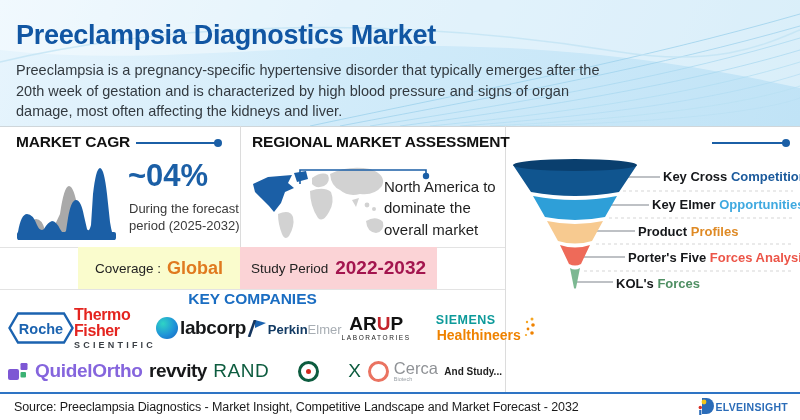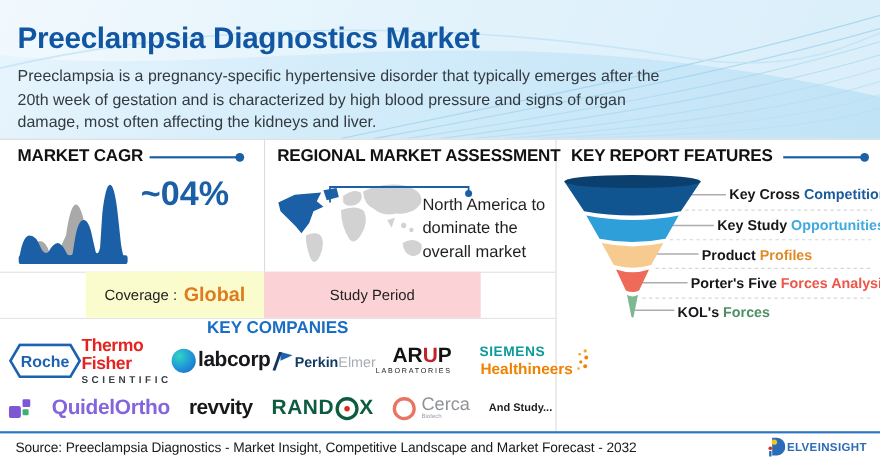--- a/index.html
+++ b/index.html
@@ -73,33 +73,33 @@
   .thermo-1{font-size:16px;font-weight:bold;color:#e4241f;letter-spacing:-0.4px;}
   .thermo-2{font-size:9px;font-weight:bold;color:#3a3f45;letter-spacing:3.2px;margin-top:2px;}
   .labcorp{gap:2px;}
   .labcorp-dot{width:22px;height:22px;border-radius:50%;
                background:radial-gradient(circle at 32% 30%,#2fd4c5 0%,#1f93d8 55%,#1560c0 100%);}
   .labcorp-text{font-size:19px;font-weight:bold;color:#16181a;letter-spacing:-0.4px;}
   .perkin{display:flex;flex-direction:row;align-items:center;line-height:1;}
   .perkin-text{margin-top:2px;font-size:13px;}
   .perkin-b{font-weight:bold;color:#123a63;}
   .perkin-l{color:#a7adb3;}
-  .arup{display:flex;flex-direction:column;align-items:flex-end;line-height:1;}
+  .arup{display:flex;flex-direction:column;align-items:center;line-height:1;}
   .arup-line{display:flex;align-items:baseline;font-size:19px;font-weight:bold;color:#121212;}
   .arup-u{color:#c3242b;}
   .arup-sub{font-size:6.5px;letter-spacing:1.6px;color:#222;margin-top:2px;}
   .siemens{display:flex;flex-direction:column;line-height:1;position:relative;padding-right:14px;}
   .siemens-1{font-size:12.5px;font-weight:bold;color:#0d9a9a;letter-spacing:0.5px;}
   .siemens-2{font-size:14px;font-weight:bold;color:#ef8200;margin-top:2px;padding-left:26px;}
   .siemens-dots{position:absolute;right:0;top:2px;}
 
-  .quidel{gap:18px;}
+  .quidel{gap:6px;}
   .quidel-text{font-size:19px;font-weight:bold;color:#8565dd;letter-spacing:-0.3px;}
   .revvity-text{font-size:19px;color:#17181a;font-weight:bold;letter-spacing:-0.5px;}
-  .randox{display:flex;align-items:center;font-size:19px;font-weight:bold;color:#0d5c3f;letter-spacing:0.5px;}
+  .randox{display:flex;align-items:center;font-size:19px;font-weight:normal;color:#0d5c3f;letter-spacing:0.5px;gap:28px;}
   .randox-o{width:15px;height:15px;border:3.2px solid #0d5c3f;border-radius:50%;
             display:flex;align-items:center;justify-content:center;margin:0 1px;}
   .randox-o i{width:5px;height:5px;border-radius:50%;background:#d22b1f;}
   .cerca{gap:5px;}
   .cerca-icon{position:relative;width:15px;height:15px;border:3.5px solid #ea7361;border-radius:50%;overflow:hidden;background:#fff;}
   .cerca-icon::after{content:"";position:absolute;left:6px;top:-4px;width:4px;height:26px;background:#fff;transform:rotate(33deg);}
   .cerca-txt{display:flex;flex-direction:column;line-height:1;}
   .cerca-name{font-size:16.5px;color:#8f9296;}
   .cerca-sub{font-size:5.5px;color:#9aa0a6;margin-top:1px;}
   .others-text{font-size:10px;font-weight:bold;color:#1f1f1f;}
@@ -141,20 +141,21 @@
   <div class="rule" style="left:136px;top:142px;width:80px;"></div>
   <div class="rule-dot" style="left:214px;top:139px;"></div>
 
   <svg class="abs" style="left:12px;top:158px;" width="112" height="84" viewBox="0 0 112 84">
     <path d="M14,82 Q18,62 24,61 Q30,61 33,72 Q36,79 40,74 Q44,64 48,56 Q52,28 57,28 Q62,28 66,52 Q70,70 74,77 L76,82 Z" fill="#a9a9a9"></path>
     <path d="M6,82 L6,74 Q9,56 15,56 Q21,56 25,67 Q28,74 32,71 Q36,64 40,63 Q44,63 48,71 Q51,77 54,73 L56,60 Q59,42 64,42 Q69,42 72,58 L75,71 Q77,75 79,67 L81,36 Q84,10 88,10 Q92,10 95,36 L98,64 Q100,77 103,82 Z" fill="#1b5fa6"></path>
     <rect x="5" y="74" width="99" height="8" rx="2" fill="#1b5fa6"></rect>
   </svg>
 
   <div class="cagr-value">~04%</div>
+  <div class="cagr-caption">During the forecast period (2025-2032)</div>
 
   <div class="sec-heading" style="left:252px;top:133px;">REGIONAL MARKET ASSESSMENT</div>
 
   <svg class="abs" style="left:248px;top:162px;" width="192" height="84" viewBox="0 0 192 84">
 
     <path d="M30,52 Q42,47 45,55 Q47,64 41,74 Q37,79 34,72 Q30,62 30,52 Z" fill="#d2d2d2"></path>
     <path d="M64,16 Q74,9 80,13 Q83,20 76,24 Q68,27 64,22 Z" fill="#d2d2d2"></path>
     <path d="M62,29 Q76,24 83,30 Q87,40 81,50 Q75,61 70,56 Q62,44 62,29 Z" fill="#d2d2d2"></path>
     <path d="M82,12 Q100,3 122,7 Q139,13 134,24 Q126,34 112,32 Q100,35 92,28 Q83,24 82,12 Z" fill="#d2d2d2"></path>
     <path d="M104,38 L111,36 L108,45 Z" fill="#d2d2d2"></path>
@@ -170,23 +171,23 @@
   </svg>
 
   <div class="regional-callout">North America to dominate the overall market</div>
 
   <div class="coverage-strip">
     <span class="coverage-label">Coverage :</span>
     <span class="coverage-value">Global</span>
   </div>
   <div class="study-strip">
     <span class="study-label">Study Period</span>
-  </div>
-
-  <div class="sec-heading" style="left:519px;top:133px;">KEY REPORT FEATURES</div>
+    <span class="study-value">2022-2032</span>
+  </div>
+
   <div class="rule" style="left:712px;top:142px;width:72px;"></div>
   <div class="rule-dot" style="left:782px;top:139px;"></div>
 
   <div class="features-col">
     <svg width="295" height="170" viewBox="0 0 295 170">
 
       <path d="M118,66 H288" stroke="#d5d5d5" stroke-width="1" stroke-dasharray="3,3" fill="none"></path>
       <path d="M104,93 H288" stroke="#d5d5d5" stroke-width="1" stroke-dasharray="3,3" fill="none"></path>
       <path d="M91,119 H288" stroke="#d5d5d5" stroke-width="1" stroke-dasharray="3,3" fill="none"></path>
       <path d="M79,146 H288" stroke="#d5d5d5" stroke-width="1" stroke-dasharray="3,3" fill="none"></path>
@@ -202,21 +203,21 @@
       <path class="funnel-layer" d="M28,71 Q70,79 112,71 L100,92 Q70,98 40,92 Z" fill="#2e9fd8"></path>
       <path class="funnel-layer" d="M42,96 Q70,102 98,96 L87,116 Q70,121 53,116 Z" fill="#f7ca90"></path>
       <path class="funnel-layer" d="M55,120 Q70,125 85,120 L76,139 Q70,142 64,139 Z" fill="#ee6a59"></path>
       <path class="funnel-layer" d="M65,143 Q70,146 75,143 L71,163 Q70,164.5 69,163 Z" fill="#7cb892"></path>
     </svg>
 
     <div class="feature-row" style="left:158px;top:44px;">
       <span>Key Cross </span><span class="feature-highlight" style="color: rgb(27, 90, 156);">Competition</span>
     </div>
     <div class="feature-row" style="left:147px;top:72px;">
-      <span>Key Study </span><span class="feature-highlight" style="color: rgb(63, 169, 224);">Opportunities</span>
+      <span>Key Elmer </span><span class="feature-highlight" style="color: rgb(63, 169, 224);">Opportunities</span>
     </div>
     <div class="feature-row" style="left:133px;top:99px;">
       <span>Product </span><span class="feature-highlight" style="color: rgb(223, 138, 37);">Profiles</span>
     </div>
     <div class="feature-row" style="left:123px;top:125px;">
       <span>Porter's Five </span><span class="feature-highlight" style="color: rgb(236, 85, 72);">Forces Analysis</span>
     </div>
     <div class="feature-row" style="left:111px;top:151px;">
       <span>KOL's </span><span class="feature-highlight" style="color: rgb(79, 143, 99);">Forces</span>
     </div>

